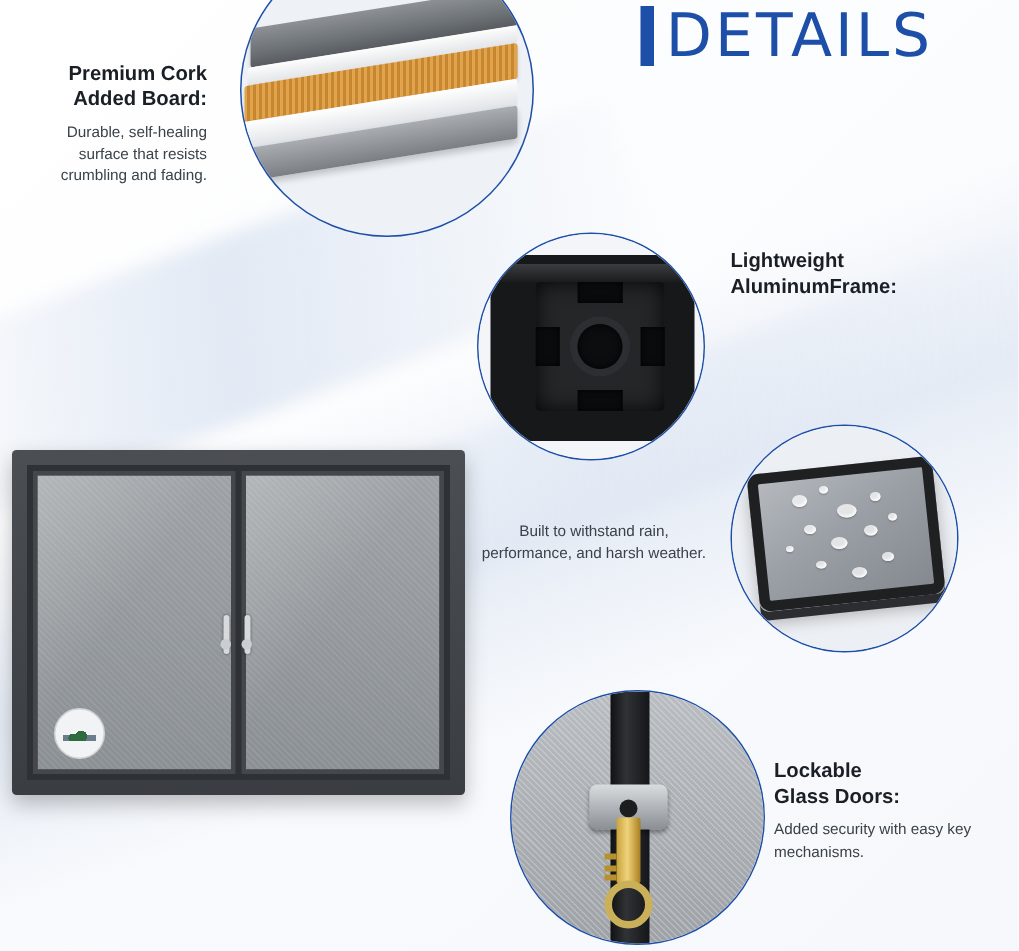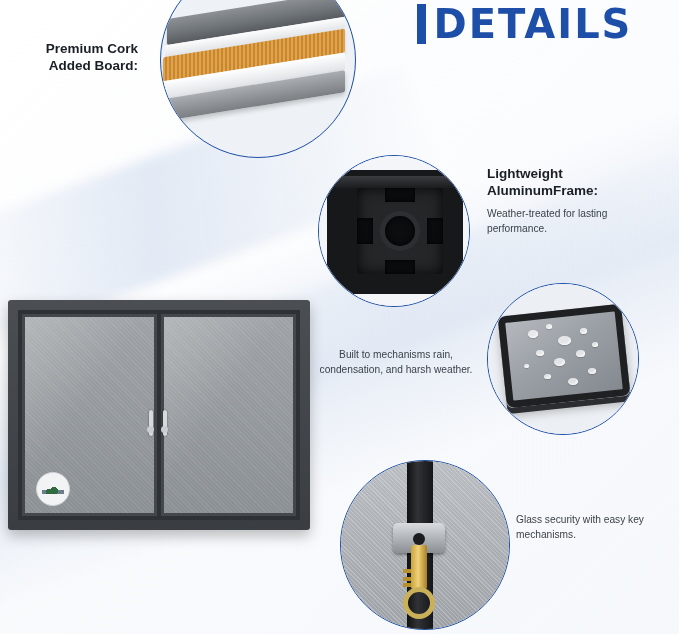--- a/index.html
+++ b/index.html
@@ -47,21 +47,21 @@
     padding-top: 2px;
   }
   .title-bar {
     width: 9px;
     height: 40px;
     background: #1d4fa8;
     flex: 0 0 auto;
   }
   .title {
     font-family: "DejaVu Sans", sans-serif;
-    font-weight: bold;
+    font-weight: normal;
     font-size: 40px;
     letter-spacing: 2px;
     color: #1d4fa8;
     line-height: 44px;
   }
   .subtitle {
     margin-top: 14px;
     font-size: 11.5px;
     color: #333a42;
     letter-spacing: .2px;
@@ -330,41 +330,41 @@
       <div class="sheet s4"></div>
       <div class="sheet s5"></div>
     </div>
   </div>
 </div>
 <div class="callout" id="t1">
   <h3>
     <span>Premium Cork</span><br>
     <span>Added Board:</span>
   </h3>
+  <p>Durable, self-healing surface that resists crumbling and fading.</p>
 </div>
 
 <div class="circle" id="c2">
   <div class="circle-inner extrusion-bg">
     <div class="extrusion">
       <div class="ext-top-edge"></div>
       <div class="ext-face"></div>
       <div class="ext-slot top"></div>
       <div class="ext-slot bottom"></div>
       <div class="ext-slot left"></div>
       <div class="ext-slot right"></div>
       <div class="ext-hole"></div>
     </div>
   </div>
 </div>
 <div class="callout" id="t2">
   <h3>
     <span>Lightweight</span><br>
     <span>AluminumFrame:</span>
   </h3>
-  <p>Weather-treated for lasting performance.</p>
 </div>
 
 <div class="circle" id="c3">
   <div class="circle-inner wp-bg">
     <div class="wp-slab"></div>
     <div class="wp-frame"></div>
     <div class="drop" style="left:40px; top:46px; width:10px; height:8px;"></div>
     <div class="drop" style="left:58px; top:40px; width:6px; height:5px;"></div>
     <div class="drop" style="left:70px; top:52px; width:13px; height:9px;"></div>
     <div class="drop" style="left:92px; top:44px; width:7px; height:6px;"></div>
@@ -372,35 +372,39 @@
     <div class="drop" style="left:66px; top:74px; width:11px; height:8px;"></div>
     <div class="drop" style="left:88px; top:66px; width:9px; height:7px;"></div>
     <div class="drop" style="left:104px; top:58px; width:6px; height:5px;"></div>
     <div class="drop" style="left:56px; top:90px; width:7px; height:5px;"></div>
     <div class="drop" style="left:80px; top:94px; width:10px; height:7px;"></div>
     <div class="drop" style="left:100px; top:84px; width:8px; height:6px;"></div>
     <div class="drop" style="left:36px; top:80px; width:5px; height:4px;"></div>
   </div>
 </div>
 <div class="callout" id="t3">
-  <p style="text-align:center;">Built to mechanisms rain, condensation, and harsh weather.</p>
+  <p style="text-align:center;">Built to withstand rain, performance, and harsh weather.</p>
 </div>
 
 <div class="circle" id="c4">
   <div class="circle-inner lock-bg">
     <div class="lock-rail"></div>
     <div class="lock-barrel"></div>
     <div class="lock-hole"></div>
     <div class="key-body"></div>
     <div class="key-teeth"></div>
     <div class="key-ring"></div>
   </div>
 </div>
 <div class="callout" id="t4">
-  <p>Glass security with easy key mechanisms.</p>
+  <h3>
+    <span>Lockable</span><br>
+    <span>Glass Doors:</span>
+  </h3>
+  <p>Added security with easy key mechanisms.</p>
 </div>
 
 <div class="product">
   <div class="prod-frame"></div>
   <div class="prod-inner">
     <div class="prod-door"></div>
     <div class="prod-door"></div>
   </div>
   <div class="handle h-left"></div>
   <div class="handle h-right"></div>

